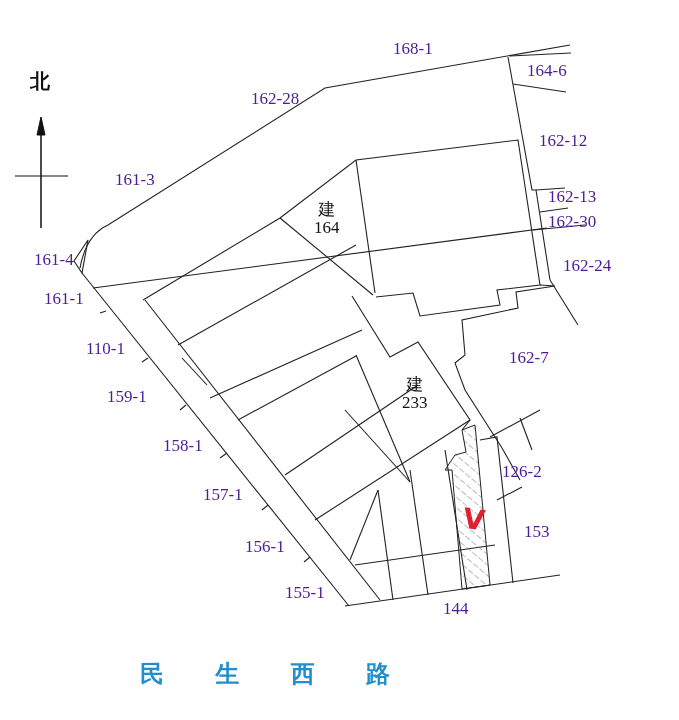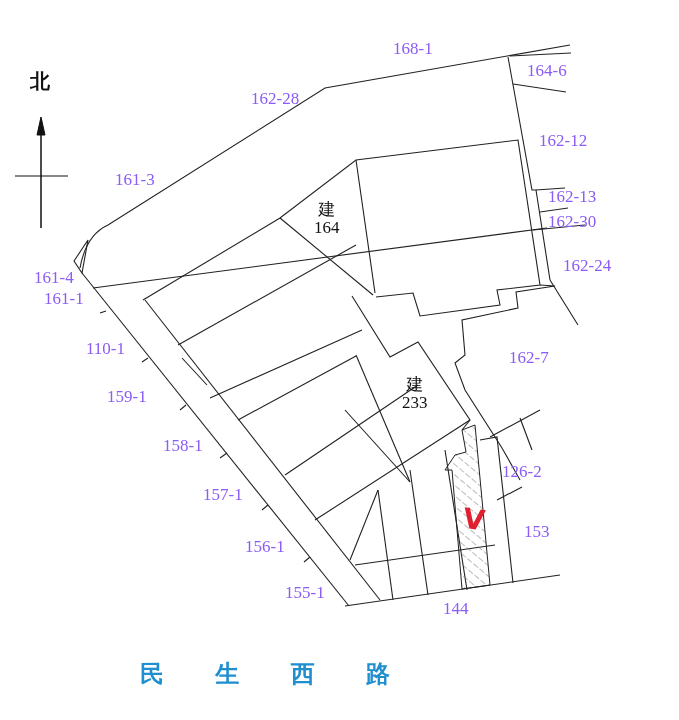--- a/index.html
+++ b/index.html
@@ -1,19 +1,19 @@
 <!DOCTYPE html>
 <html><head>
 <meta charset="utf-8">
 <style>
   html, body { margin: 0; padding: 0; background: #ffffff; }
   body { width: 679px; height: 720px; position: relative; overflow: hidden;
          font-family: "Liberation Serif", "DejaVu Serif", serif; }
   #map { position: absolute; left: 0; top: 0; width: 679px; height: 720px; }
-  .lbl { position: absolute; font-size: 17px; color: #8b5cf6; line-height: 1; white-space: nowrap; }
+  .lbl { position: absolute; font-size: 17px; color: #4c1d95; line-height: 1; white-space: nowrap; }
   .bld { position: absolute; font-size: 17px; color: #111; text-align: center; line-height: 1.05; }
   .north-label { position: absolute; left: 30px; top: 68px; font-size: 20px; font-weight: bold; color: #111;
                  font-family: "DejaVu Sans", sans-serif; }
   .street { position: absolute; top: 658px; left: 140px; width: 250px; display: flex; justify-content: space-between;
             color: #1f8fd0; font-size: 24px; font-weight: bold; font-family: "DejaVu Sans", sans-serif; }
   .mark { position: absolute; left: 463px; top: 503px; font-size: 28px; font-weight: bold; color: #e0202e;
           font-family: "DejaVu Sans", sans-serif; transform: rotate(8deg); }
 </style>
 </head>
 <body>
@@ -95,21 +95,21 @@
 
 <div class="north-label">北</div>
 
 <span class="lbl" style="left:393px;top:40px">168-1</span>
 <span class="lbl" style="left:527px;top:62px">164-6</span>
 <span class="lbl" style="left:251px;top:90px">162-28</span>
 <span class="lbl" style="left:539px;top:132px">162-12</span>
 <span class="lbl" style="left:115px;top:171px">161-3</span>
 <span class="lbl" style="left:548px;top:188px">162-13</span>
 <span class="lbl" style="left:548px;top:213px">162-30</span>
-<span class="lbl" style="left:34px;top:269px">161-4</span>
+<span class="lbl" style="left:34px;top:251px">161-4</span>
 <span class="lbl" style="left:563px;top:257px">162-24</span>
 <span class="lbl" style="left:44px;top:290px">161-1</span>
 <span class="lbl" style="left:86px;top:340px">110-1</span>
 <span class="lbl" style="left:509px;top:349px">162-7</span>
 <span class="lbl" style="left:107px;top:388px">159-1</span>
 <span class="lbl" style="left:163px;top:437px">158-1</span>
 <span class="lbl" style="left:502px;top:463px">126-2</span>
 <span class="lbl" style="left:203px;top:486px">157-1</span>
 <span class="lbl" style="left:524px;top:523px">153</span>
 <span class="lbl" style="left:245px;top:538px">156-1</span>

